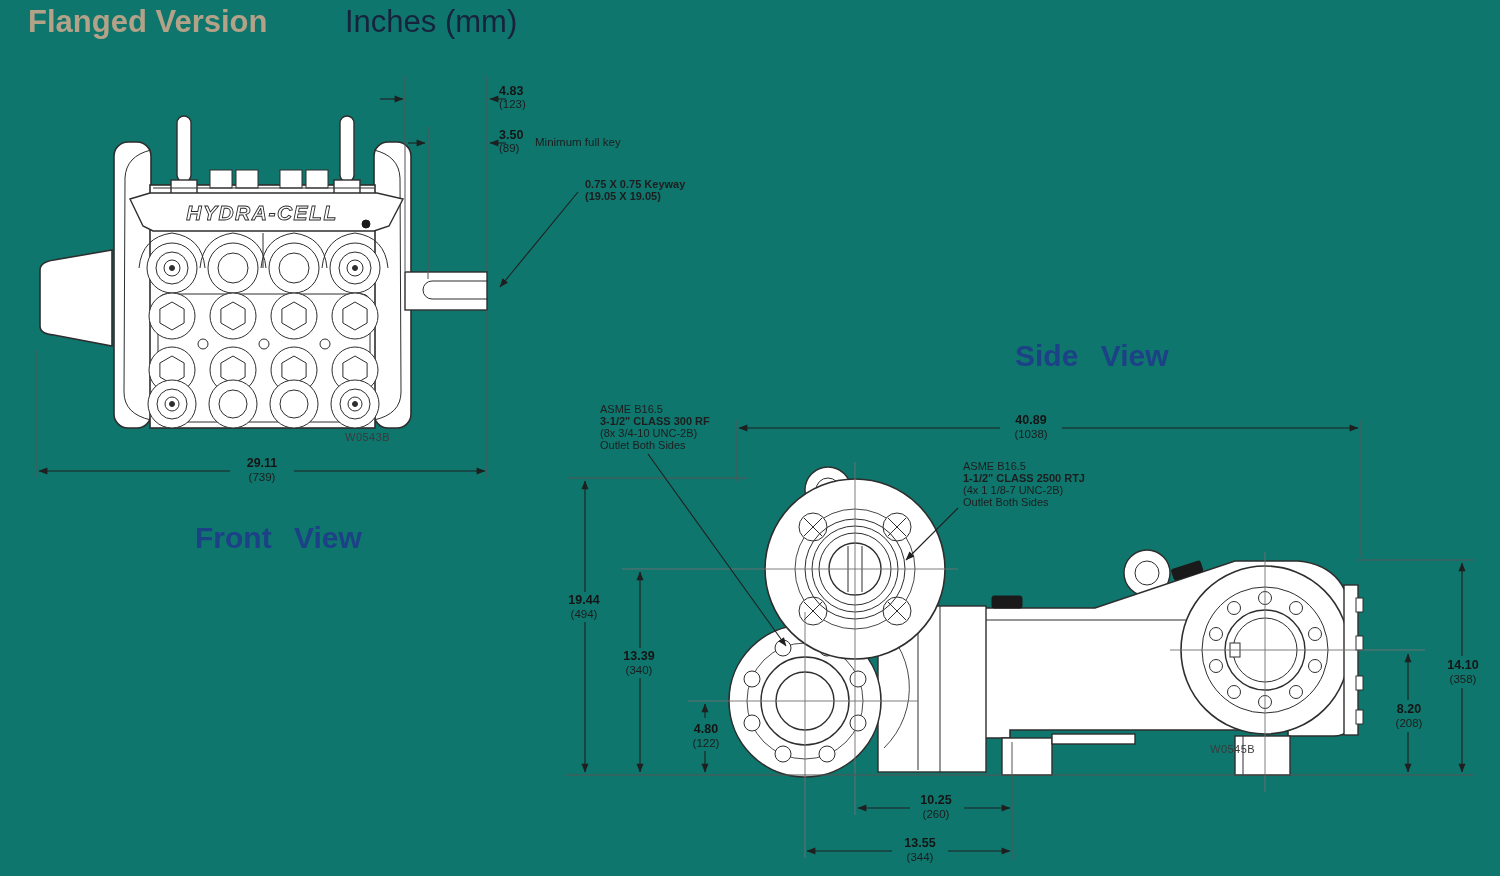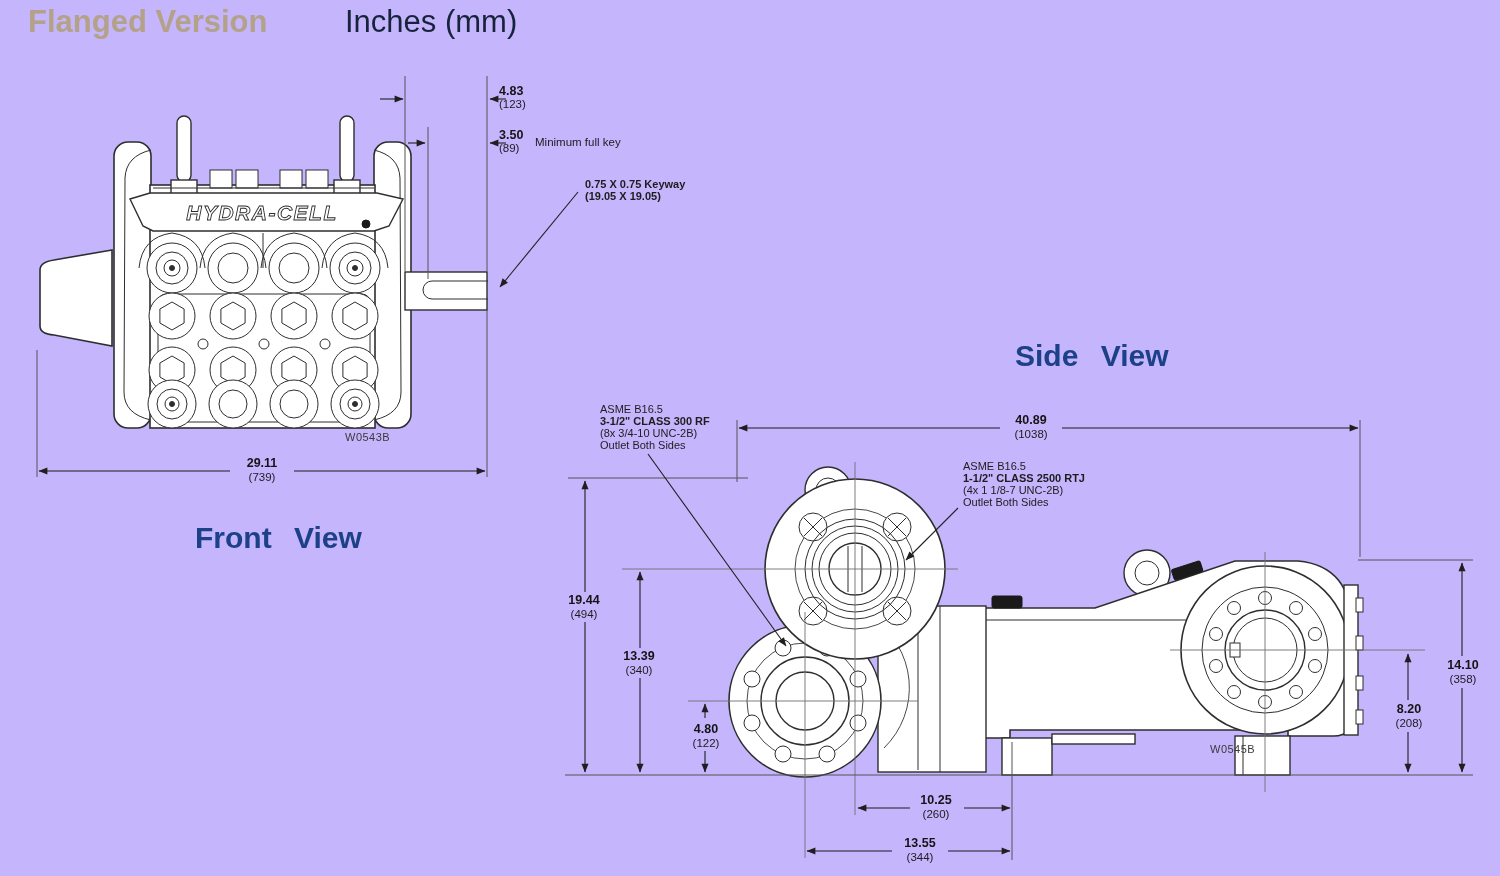--- a/index.html
+++ b/index.html
@@ -1,16 +1,16 @@
 <!DOCTYPE html>
 <html><head>
 <meta charset="utf-8">
 <style>
   html,body{margin:0;padding:0;background:#fff;}
-  #page{position:relative;width:1500px;height:876px;background:#c4b5fd;overflow:hidden;
+  #page{position:relative;width:1500px;height:876px;background:#0f766e;overflow:hidden;
         font-family:"Liberation Sans",sans-serif;text-align:center;}
   svg{display:block}
   
   .s16{fill:#fff;stroke:#2e2e2e;stroke-width:1.6}
   .s14{fill:#fff;stroke:#2e2e2e;stroke-width:1.4}
   .s10{fill:none;stroke:#2e2e2e;stroke-width:1}
   .s10f{fill:#fff;stroke:#2e2e2e;stroke-width:1}
   .thin{fill:none;stroke:#4a4a4a;stroke-width:1}
   .ext{stroke:#555;stroke-width:1;fill:none}
   .cl{stroke:#707070;stroke-width:.9;fill:none}

